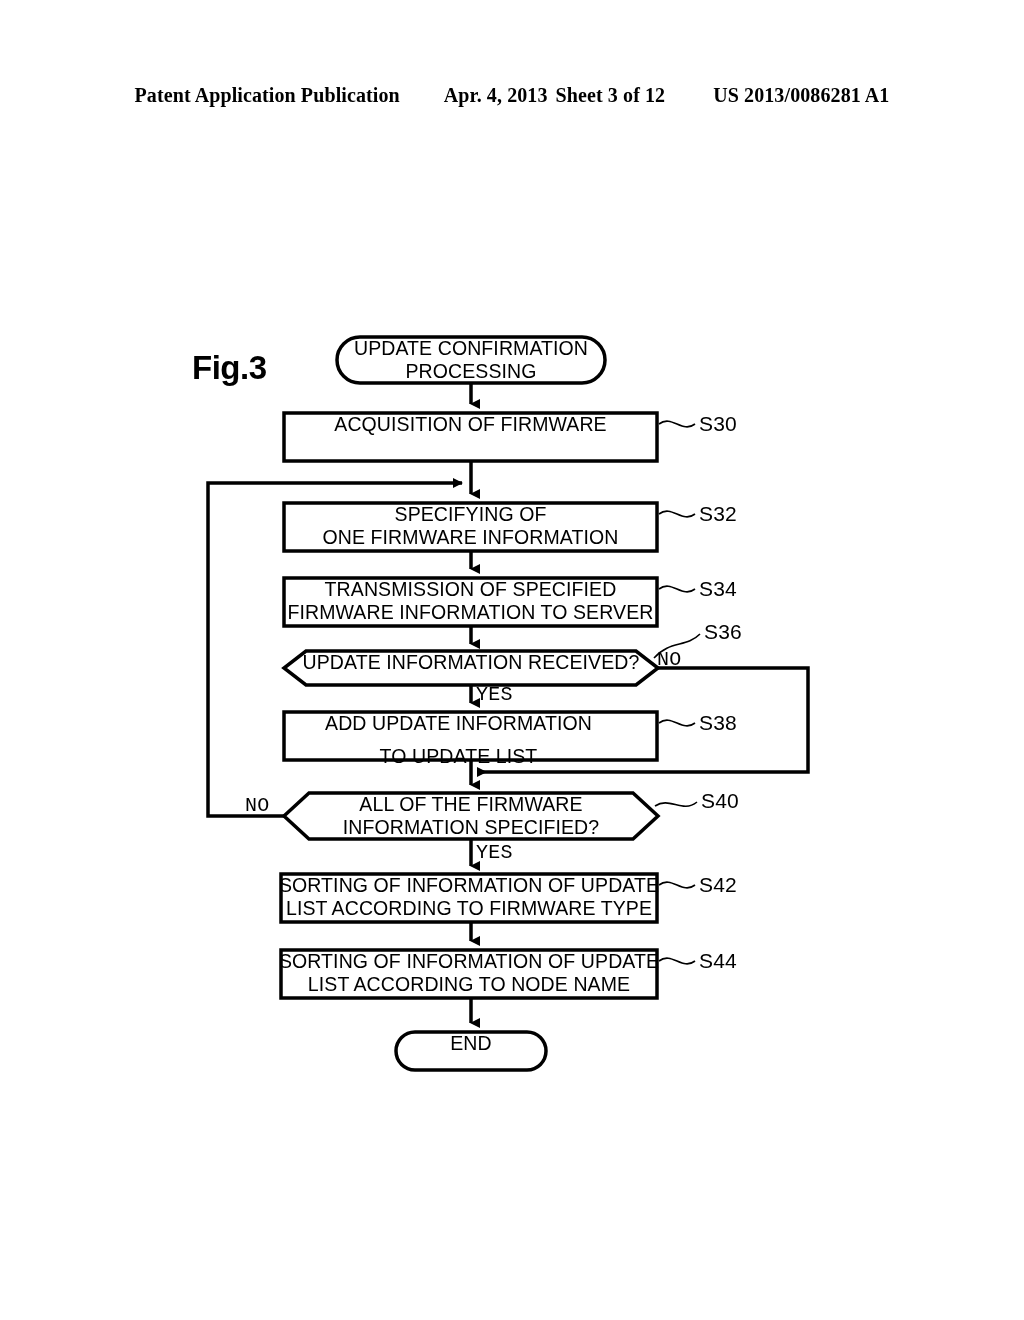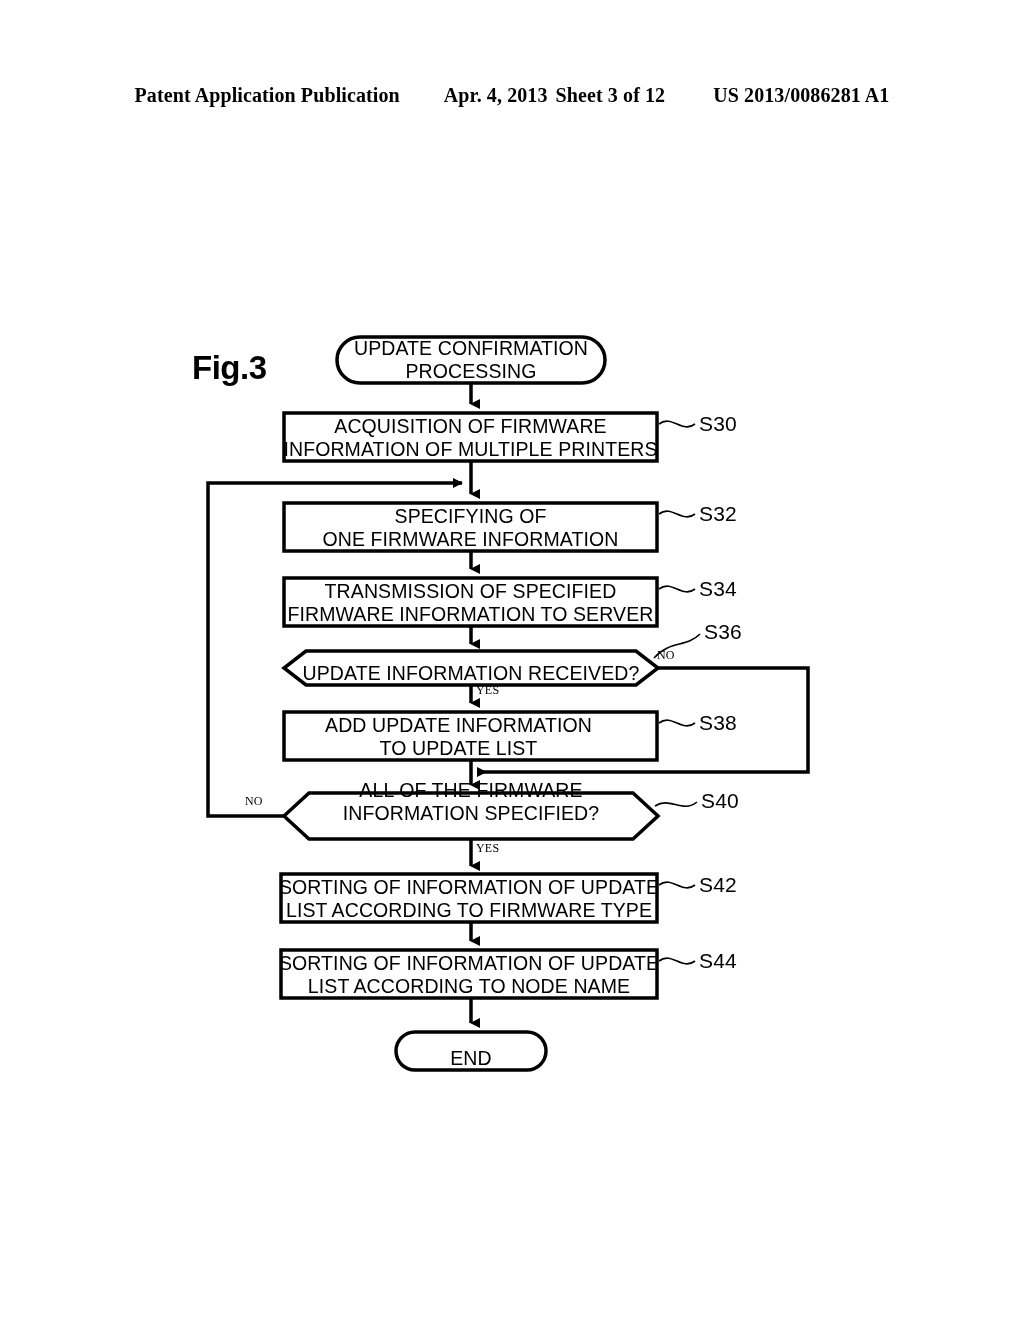--- a/index.html
+++ b/index.html
@@ -64,43 +64,43 @@
     width: 1024px;
     height: 1320px;
   }
 
   
   .node-text {
     position: absolute;
     display: flex;
     flex-direction: column;
     align-items: center;
-    justify-content: flex-end;
+    justify-content: flex-start;
     text-align: center;
     font-family: "Liberation Sans", sans-serif;
     font-size: 19.5px;
     line-height: 23px;
     letter-spacing: 0.1px;
     white-space: nowrap;
     pointer-events: none;
   }
   .node-text span { display: block; }
 
   .step-label {
     position: absolute;
     font-family: "Liberation Sans", sans-serif;
     font-size: 21px;
     letter-spacing: 0.2px;
     white-space: nowrap;
   }
 
   .branch-label {
     position: absolute;
-    font-family: Liberation Serif, serif;
-    font-size: 12px;
+    font-family: Liberation Mono, monospace;
+    font-size: 20px;
     letter-spacing: 0.2px;
     white-space: nowrap;
   }
 </style>
 </head>
 <body>
 
 <div id="patent-header">
   <span class="hdr-pub">Patent Application Publication</span>
   <span class="hdr-date">Apr. 4, 2013</span>
@@ -177,38 +177,37 @@
     <path d="M659,961 C672,951 682,971 695,961" fill="none" stroke="#000" stroke-width="1.6"></path>
   </svg>
 
   <div class="node-text" style="left:337px; top:337px; width:268px; height:46px;">
     <span>UPDATE CONFIRMATION</span>
     <span>PROCESSING</span>
   </div>
 
   <div class="node-text" style="left:284px; top:413px; width:373px; height:48px;">
     <span>ACQUISITION OF FIRMWARE</span>
-    <span>INFORMATION OF MULTIPLE PRINTERS</span>
   </div>
 
   <div class="node-text" style="left:284px; top:503px; width:373px; height:48px;">
     <span>SPECIFYING OF</span>
     <span>ONE FIRMWARE INFORMATION</span>
   </div>
 
   <div class="node-text" style="left:284px; top:578px; width:373px; height:48px;border-radius:6px;">
     <span>TRANSMISSION OF SPECIFIED</span>
     <span>FIRMWARE INFORMATION TO SERVER</span>
   </div>
 
   <div class="node-text" style="left:284px; top:651px; width:374px; height:34px;">
     <span>UPDATE INFORMATION RECEIVED?</span>
   </div>
 
-  <div class="node-text" style="left:284px; top:712px; width:349px; height:48px;">
+  <div class="node-text" style="left:284px; top:712px; width:349px; height:48px;gap:10px;">
     <span>ADD UPDATE INFORMATION</span>
     <span>TO UPDATE LIST</span>
   </div>
 
   <div class="node-text" style="left:284px; top:793px; width:374px; height:32px;">
     <span>ALL OF THE FIRMWARE</span>
     <span>INFORMATION SPECIFIED?</span>
   </div>
 
   <div class="node-text" style="left:281px; top:874px; width:376px; height:48px;">

